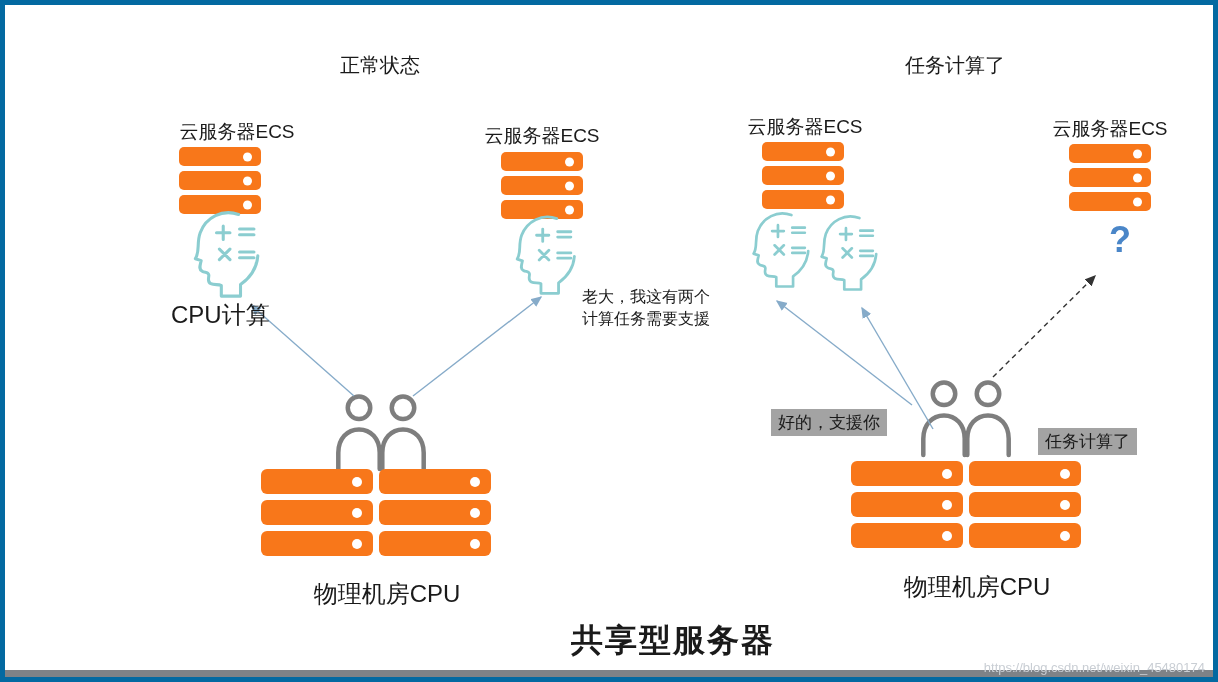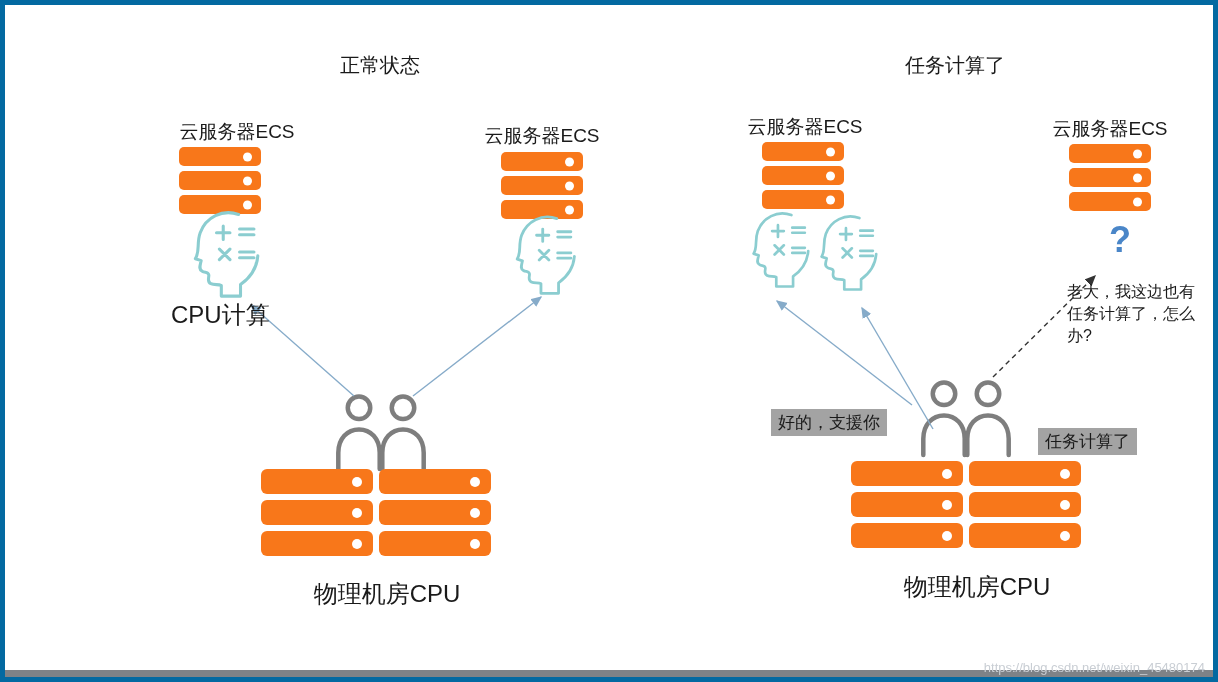--- a/index.html
+++ b/index.html
@@ -94,20 +94,22 @@
   <svg class="head" style="left:499px;top:203px" width="88" height="88" viewBox="0 0 100 100">
     <g fill="none" stroke="#8BCDD0" stroke-width="3.2" stroke-linecap="round" stroke-linejoin="round">
       <path d="M60,12 C43,6 26,15 20,31 C16,42 20,50 15,58 L21,60 C20,65 18,69 22,71 C25,73 28,71 29,75 C29,79 27,82 31,84 C35,86 39,84 42,86 L42,97 L62,97 L62,85 C72,78 79,67 80,55"></path>
       <path d="M44,24 v14 M37,31 h14"></path>
       <path d="M61,27 h15 M61,33 h15"></path>
       <path d="M40,48 l11,11 M51,48 l-11,11"></path>
       <path d="M61,51 h15 M61,57 h15"></path>
     </g>
   </svg>
 
+  <div class="txt speech pre" style="left:577px;top:281px">老大，我这有两个
+计算任务需要支援</div>
 
   <div class="persons" style="left:327px;top:386px">
     <svg width="54" height="84" viewBox="0 0 60 88">
       <g fill="#ffffff" stroke="#7E7E7E" stroke-width="5" stroke-linecap="round" stroke-linejoin="round">
         <circle cx="30" cy="16" r="12.5"></circle>
         <path d="M7,84 L7,66 C7,50 17,40 30,40 C43,40 53,50 53,66 L53,84"></path>
       </g>
     </svg>
     <svg width="54" height="84" viewBox="0 0 60 88">
       <g fill="#ffffff" stroke="#7E7E7E" stroke-width="5" stroke-linecap="round" stroke-linejoin="round">
@@ -156,23 +158,20 @@
   </svg>
 
   <div class="txt ecs-label center" style="left:1035px;top:111px;width:140px">云服务器ECS</div>
   <div class="stack" style="left:1064px;top:139px">
     <div class="bar s"></div>
     <div class="bar s"></div>
     <div class="bar s"></div>
   </div>
   <div class="qmark" style="left:1104px;top:214px">?</div>
 
-  <div class="txt speech pre" style="left:1062px;top:276px">老大，我这边也有
-任务计算了，怎么
-办?</div>
 
   <div class="label-box" style="left:766px;top:404px">好的，支援你</div>
 
   <div class="persons" style="left:912px;top:372px">
     <svg width="54" height="84" viewBox="0 0 60 88">
       <g fill="#ffffff" stroke="#7E7E7E" stroke-width="5" stroke-linecap="round" stroke-linejoin="round">
         <circle cx="30" cy="16" r="12.5"></circle>
         <path d="M7,84 L7,66 C7,50 17,40 30,40 C43,40 53,50 53,66 L53,84"></path>
       </g>
     </svg>
@@ -189,16 +188,17 @@
   <div class="rack" style="left:846px;top:456px">
     <div class="bar b"></div>
     <div class="bar b"></div>
     <div class="bar b"></div>
     <div class="bar b"></div>
     <div class="bar b"></div>
     <div class="bar b"></div>
   </div>
   <div class="txt big-label center" style="left:882px;top:566px;width:180px">物理机房CPU</div>
 
+  <div class="txt main-title center" style="left:542px;top:614px;width:252px">共享型服务器</div>
   <div class="bottom-strip"></div>
   <div class="watermark">https://blog.csdn.net/weixin_45480174</div>
 
 </div>
 
 </body></html>

